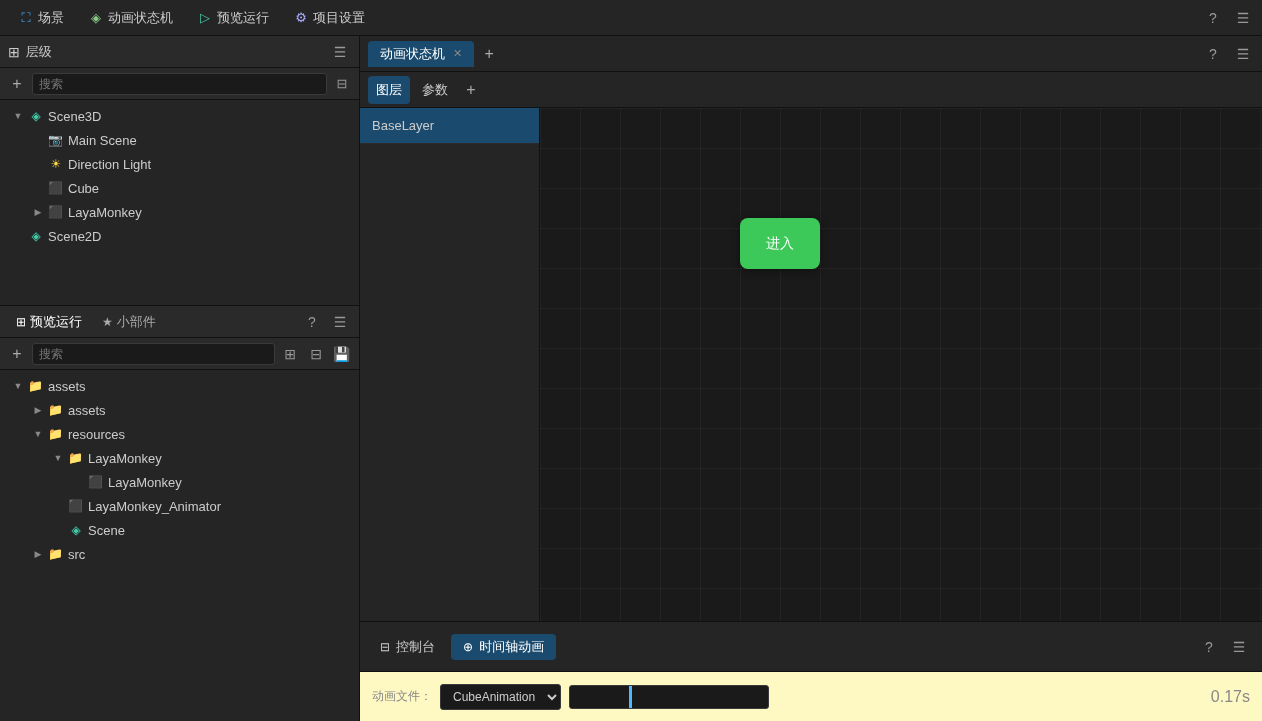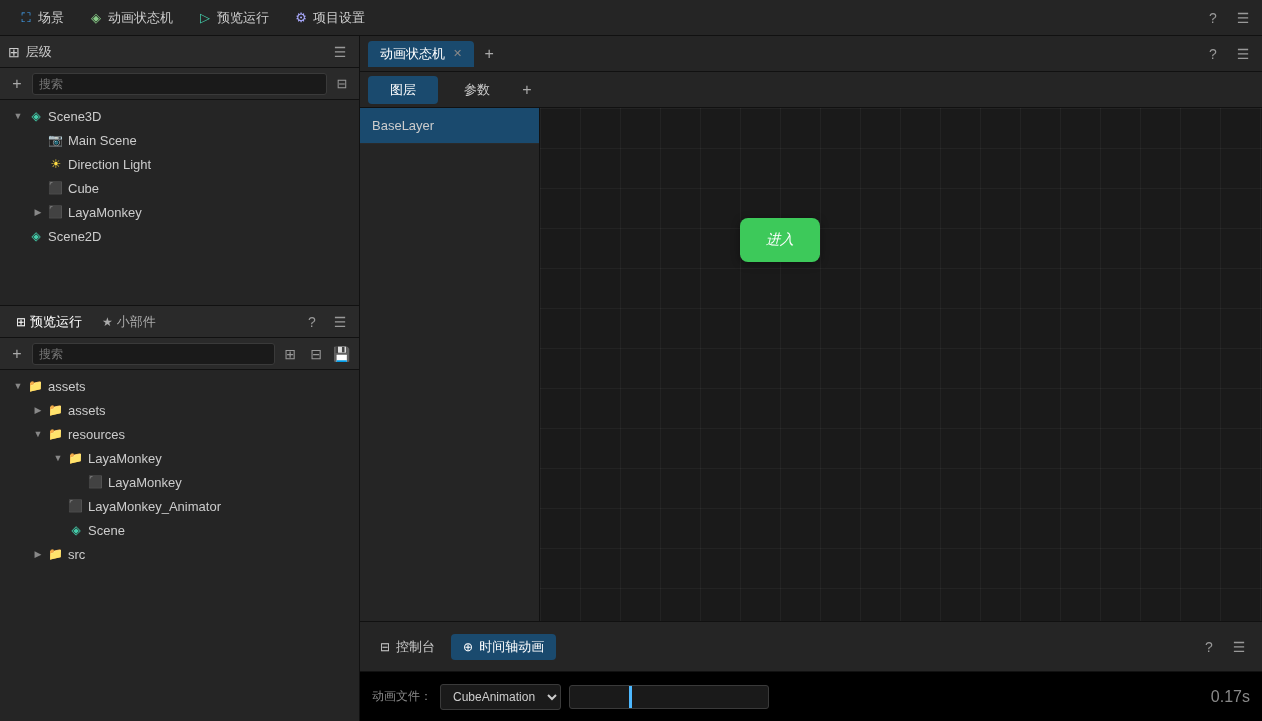--- a/index.html
+++ b/index.html
@@ -223,21 +223,21 @@
     .layer-tabs {
       height: 36px;
       background: #252525;
       border-bottom: 1px solid #111;
       display: flex;
       align-items: center;
       padding: 0 8px;
       gap: 4px;
     }
     .layer-tab {
-      padding: 5px 22px;
+      padding: 5px 8px;
       border-radius: 4px;
       cursor: pointer;
       font-size: 13px;
       color: #ccc;
     }
     .layer-tab.active {
       background: #1a4a6e;
       color: #fff;
     }
 
@@ -290,24 +290,23 @@
       justify-content: center;
       font-size: 14px;
       font-weight: 500;
       cursor: pointer;
       box-shadow: 0 2px 8px rgba(0,0,0,0.4);
     }
     .state-node.entry {
       background: #3dc95a;
       color: #fff;
       width: 80px;
-      height: 44px;
+      height: 51px;
       left: 200px;
       top: 110px;
-      font-style: italic;
     }
 
     
     .bottom-area {
       height: 50px;
       background: #252525;
       border-top: 1px solid #111;
       display: flex;
       align-items: center;
       flex-shrink: 0;
@@ -330,21 +329,21 @@
     .bottom-tab.active { background: #1a4a6e; color: #fff; }
     .bottom-right {
       margin-left: auto;
       padding: 0 12px;
       display: flex; align-items: center; gap: 8px;
     }
 
     
     .timeline-bottom {
       height: 50px;
-      background: #000000;
+      background: #fef9c3;
       border-top: 1px solid #111;
       display: flex;
       align-items: center;
       padding: 0 12px;
       gap: 8px;
       flex-shrink: 0;
     }
     .anim-file-label { color: #888; font-size: 12px; }
     .anim-file-select {
       background: #1a1a1a;

